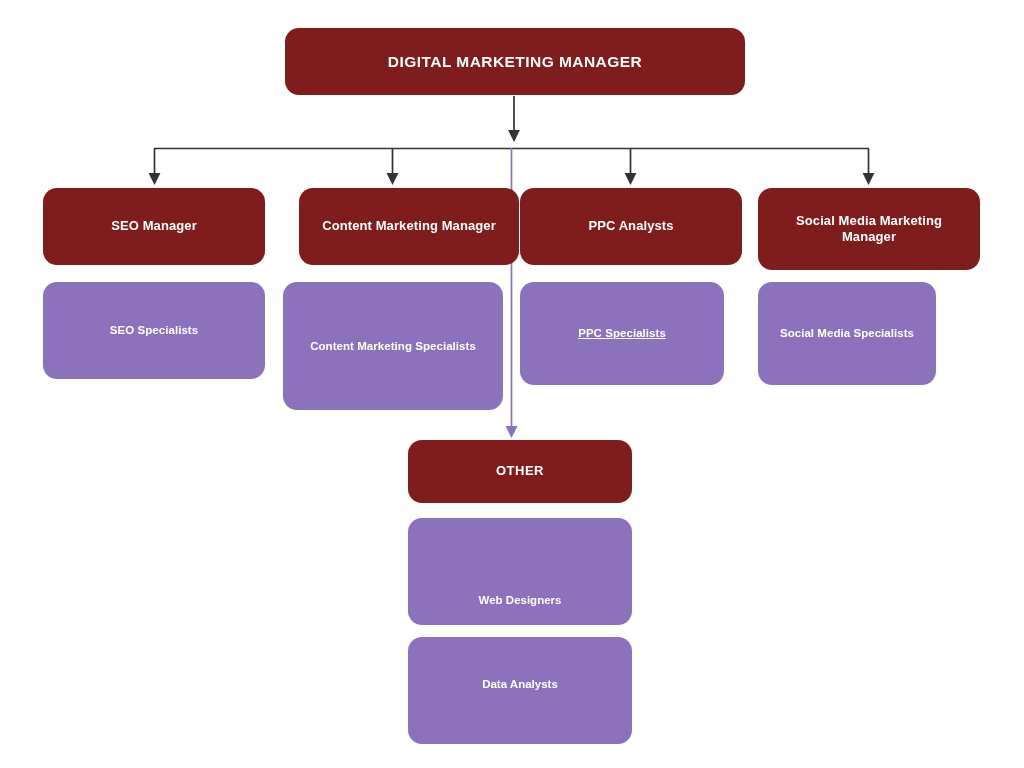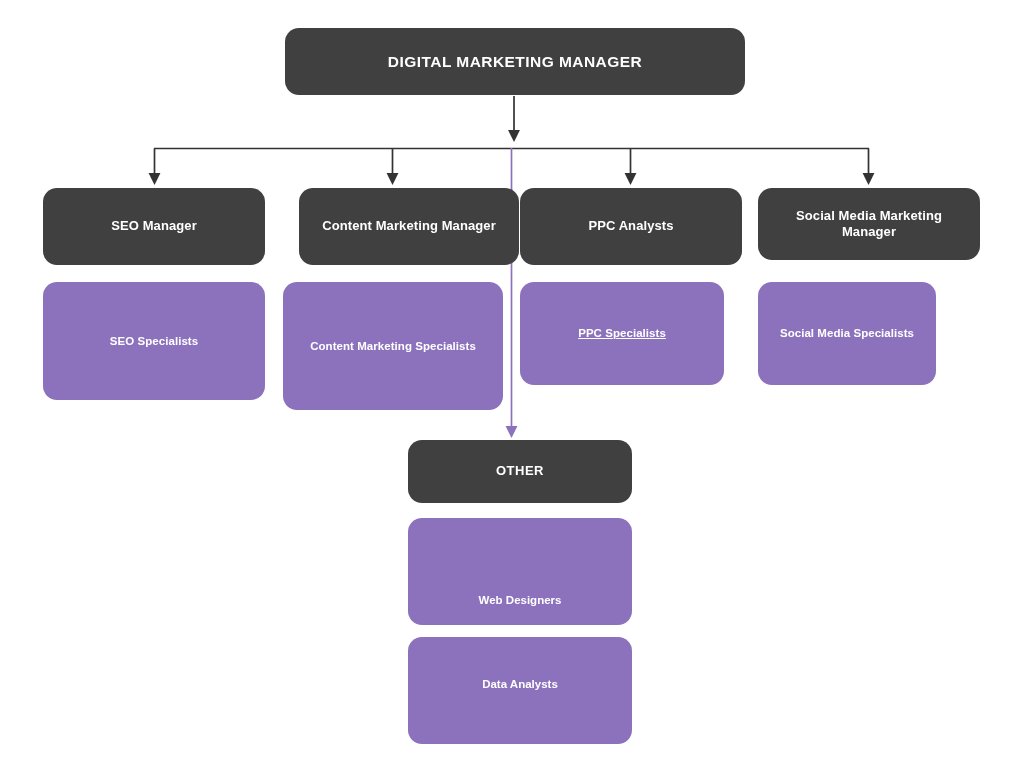--- a/index.html
+++ b/index.html
@@ -36,21 +36,21 @@
     display: flex;
     align-items: center;
     justify-content: center;
     text-align: center;
     color: #ffffff;
     font-weight: bold;
     line-height: 1.25;
     padding: 6px 12px;
   }
 
-  .node.dark  { background: #404040; }
+  .node.dark  { background: #7f1d1d; }
   .node.light { background: #8c72bd; }
 
   .node-root {
     font-size: 15.5px;
     letter-spacing: 0.45px;
   }
 
   .node-manager {
     font-size: 13px;
     letter-spacing: 0.1px;
@@ -111,28 +111,28 @@
   </div>
 
   <div class="node dark node-manager" style="left:299px; top:188px; width:220px; height:77px;">
     <span class="node-label">Content Marketing Manager</span>
   </div>
 
   <div class="node dark node-manager" style="left:520px; top:188px; width:222px; height:77px;">
     <span class="node-label">PPC Analysts</span>
   </div>
 
-  <div class="node dark node-manager" style="left:758px; top:188px; width:222px; height:72px;">
+  <div class="node dark node-manager" style="left:758px; top:188px; width:222px; height:82px;">
     <span style="display:block;">
       <span class="node-label">Social Media Marketing</span>
       <span class="node-label">Manager</span>
     </span>
   </div>
 
-  <div class="node light node-specialist" style="left:43px; top:282px; width:222px; height:118px;">
+  <div class="node light node-specialist" style="left:43px; top:282px; width:222px; height:97px;">
     <span class="node-label">SEO Specialists</span>
   </div>
 
   <div class="node light node-specialist" style="left:283px; top:282px; width:220px; height:128px;">
     <span class="node-label">Content Marketing Specialists</span>
   </div>
 
   <div class="node light node-specialist" style="left:520px; top:282px; width:204px; height:103px;text-decoration:underline;">
     <span class="node-label">PPC Specialists</span>
   </div>

